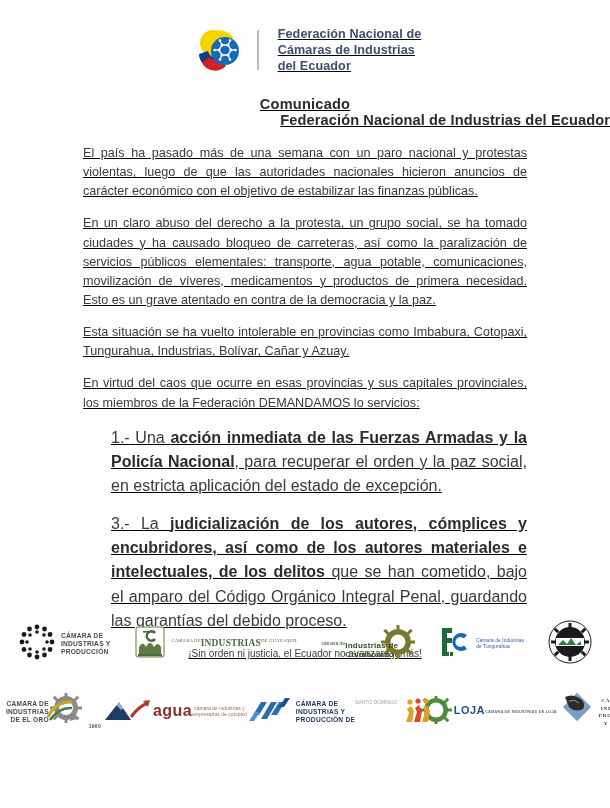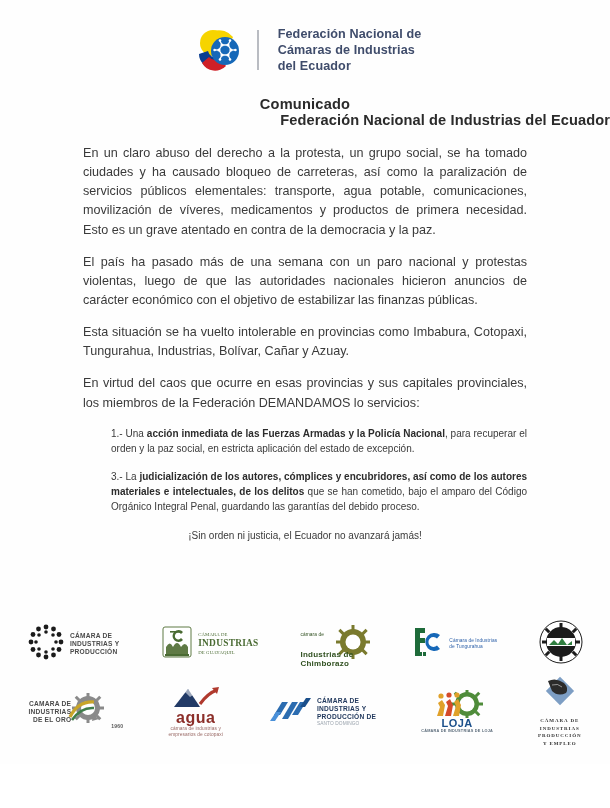--- a/index.html
+++ b/index.html
@@ -7,20 +7,21 @@
     margin: 0; padding: 0;
     width: 610px; height: 808px;
     background: #ffffff;
     font-family: "Liberation Sans", sans-serif;
   }
   .page {
     position: relative;
     width: 610px; height: 764px;
     background: #fefefe;
     overflow: hidden;
+    text-decoration: underline;
   }
 
   
   .header {
     display: flex;
     align-items: center;
     justify-content: center;
     gap: 10px;
     padding-top: 24px;
     padding-bottom: 6px;
@@ -73,21 +74,21 @@
     color: #3a3a3a;
   }
   .para {
     font-size: 12.6px;
     line-height: 1.52;
     text-align: justify;
     margin: 0 0 13px 0;
   }
   .para:last-child { margin-bottom: 0; }
   .demand {
-    font-size: 10px;
+    font-size: 16px;
     line-height: 1.52;
     text-align: justify;
     margin: 0 0 13px 0;
     padding-left: 28px;
   }
   .demand b { font-weight: bold; color: #2c2c2c; }
   .closing {
     font-size: 10px;
     line-height: 1.5;
     text-align: center;
@@ -115,21 +116,21 @@
     flex: 0 0 auto;
   }
   .logo-cap {
     font-size: 6.6px;
     line-height: 1.22;
     font-weight: bold;
     letter-spacing: .25px;
     white-space: pre-line;
   }
   .logo-cap.xs { font-size: 4.8px; letter-spacing: .1px; font-weight: normal; }
-  .stack { display: flex; flex-direction: column; align-items: center; gap: 2px; }
+  .stack { display: flex; align-items: center; gap: 2px; }
   .grey { color: #4a4a4a; }
   .green { color: #4a6b33; }
   .dkgreen { color: #2f4f1f; margin-top: 12px; }
   .blue { color: #2b5fa8; }
   .navy { color: #233a5e; }
   .serif { font-family: "Liberation Serif", serif; }
   svg { overflow: visible; }
 </style>
 </head>
 <body>
@@ -174,22 +175,22 @@
 Cámaras de Industrias
 del Ecuador</div>
   </div>
 
   <div class="title-block">
     <div class="title-1">Comunicado</div>
     <div class="title-2">Federación Nacional de Industrias del Ecuador</div>
   </div>
 
   <div class="body-col">
+    <p class="para">El país ha pasado más de una semana con un paro nacional y protestas violentas, luego de que las autoridades nacionales hicieron anuncios de carácter económico con el objetivo de estabilizar las finanzas públicas.</p>
     <p class="para">En un claro abuso del derecho a la protesta, un grupo social, se ha tomado ciudades y ha causado bloqueo de carreteras, así como la paralización de servicios públicos elementales: transporte, agua potable, comunicaciones, movilización de víveres, medicamentos y productos de primera necesidad. Esto es un grave atentado en contra de la democracia y la paz.</p>
-    <p class="para">El país ha pasado más de una semana con un paro nacional y protestas violentas, luego de que las autoridades nacionales hicieron anuncios de carácter económico con el objetivo de estabilizar las finanzas públicas.</p>
     <p class="para">Esta situación se ha vuelto intolerable en provincias como Imbabura, Cotopaxi, Tungurahua, Industrias, Bolívar, Cañar y Azuay.</p>
     <p class="para">En virtud del caos que ocurre en esas provincias y sus capitales provinciales, los miembros de la Federación DEMANDAMOS lo servicios:</p>
 
     <p class="demand">
       <span>1.-</span>
       <span>Una </span><b>acción inmediata de las Fuerzas Armadas y la Policía Nacional</b><span>, para recuperar el orden y la paz social, en estricta aplicación del estado de excepción.</span>
     </p>
 
 
     <p class="demand">

